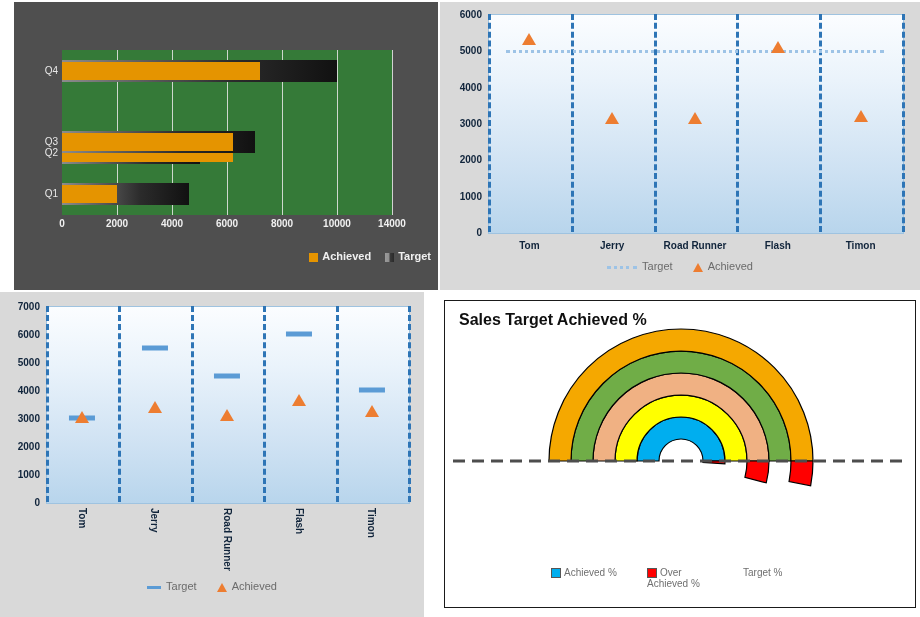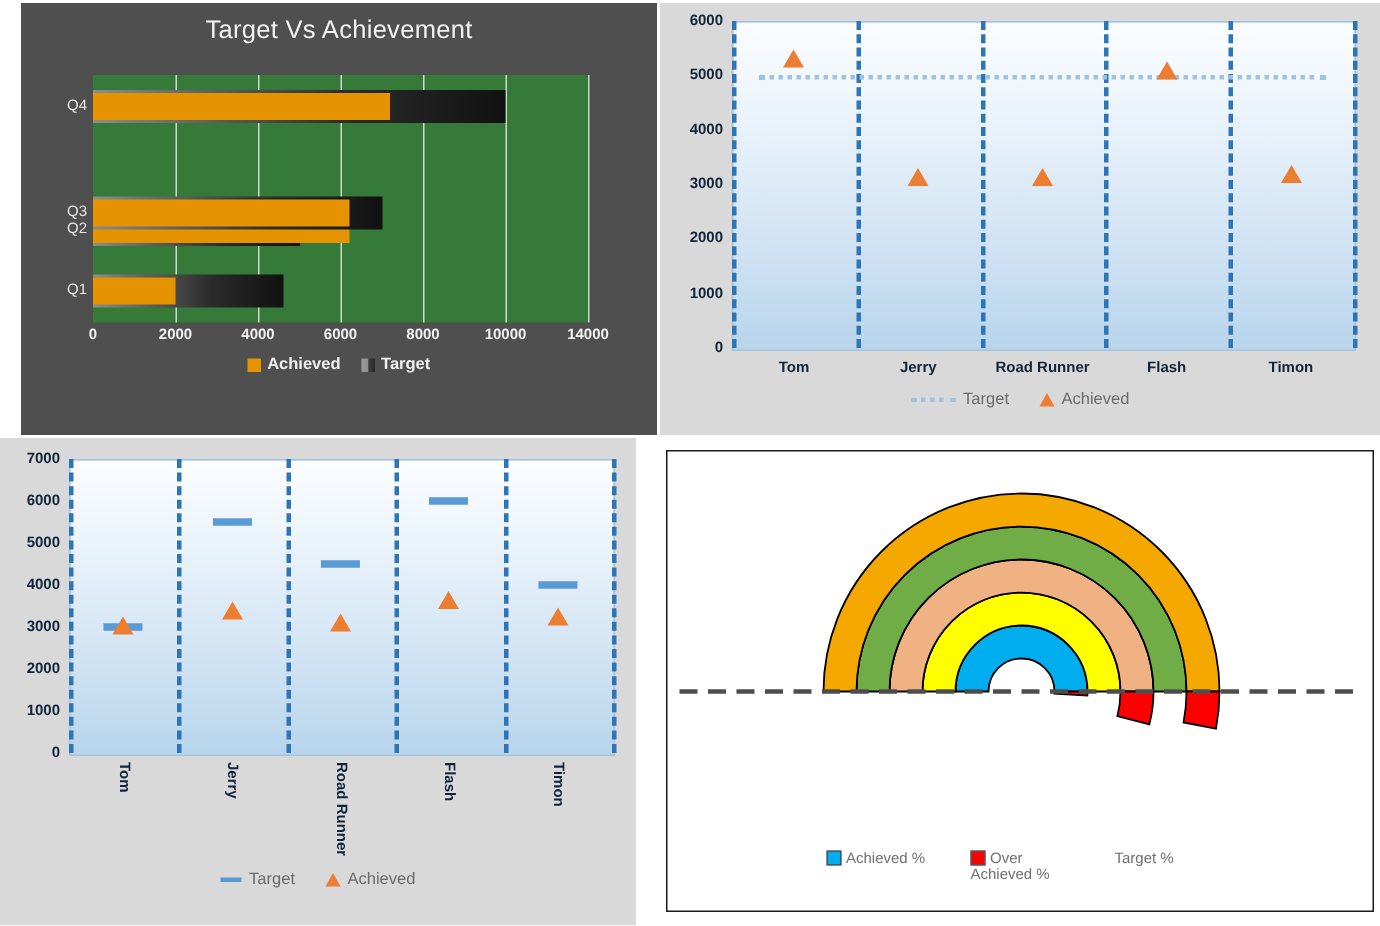--- a/index.html
+++ b/index.html
@@ -16,21 +16,21 @@
   #bar-plot{position:absolute;left:48px;top:48px;width:330px;height:165px;background:#357a38;}
   .bar-vgrid{position:absolute;top:0;width:1px;height:165px;background:#e9e9e9;opacity:.85;}
   .bar-row{position:absolute;left:0;height:26px;}
   .bar-cat{position:absolute;left:-44px;width:40px;text-align:right;color:#e8e8e8;
     font-size:10px;font-weight:normal;line-height:26px;}
   .bar-target{position:absolute;left:0;top:2px;height:22px;
     background:linear-gradient(to right,#8c8c8c 0%,#6f6f6f 18%,#2b2b2b 62%,#111 100%);}
   .bar-ach{position:absolute;left:0;top:4px;height:18px;background:#e59400;}
   .bar-xlab{position:absolute;top:216px;font-size:10px;color:#f0f0f0;font-weight:bold;
     transform:translateX(-50%);}
-  #bar-legend{position:absolute;left:0;top:235px;width:424px;text-align:center;font-size:0;}
+  #bar-legend{position:absolute;left:0;top:248px;width:424px;text-align:right;font-size:0;}
   #bar-legend .lg{display:inline-block;font-size:11px;color:#f0f0f0;font-weight:bold;margin:0 7px;}
   #bar-legend .sw{display:inline-block;width:9px;height:9px;vertical-align:middle;margin-right:4px;}
   .sw-ach{background:#e59400;}
   .sw-tgt{background:linear-gradient(to right,#9a9a9a 0%,#8f8f8f 45%,#3b3b3b 55%,#2a2a2a 100%);}
 
   
   .sc-panel{background:#d9d9d9;}
   .sc-plot{position:absolute;border:1px solid #9fc3e0;
     background:linear-gradient(to bottom,#fbfdff 0%,#eaf3fb 30%,#cfe2f3 70%,#b8d5ec 100%);}
   .sc-ylab{position:absolute;text-align:right;font-size:10px;font-weight:bold;color:#10243b;
@@ -61,21 +61,20 @@
   #gauge-legend .lg{display:inline-block;font-size:10px;color:#6f6f6f;margin:16px 14px;
     vertical-align:top;text-align:left;width:68px;}
   #gauge-legend .sw{display:inline-block;width:8px;height:8px;margin-right:3px;vertical-align:middle;}
 </style>
 </head>
 <body>
 
 <div class="dash">
 
   <div class="panel" id="panel-bar">
-    <div id="bar-title">Target Vs Achievement</div>
     <div id="bar-plot">
         <div class="bar-vgrid" style="left: 55px;"></div>
         <div class="bar-vgrid" style="left: 110px;"></div>
         <div class="bar-vgrid" style="left: 165px;"></div>
         <div class="bar-vgrid" style="left: 220px;"></div>
         <div class="bar-vgrid" style="left: 275px;"></div>
         <div class="bar-vgrid" style="left: 330px;"></div>
       </div>
     <div id="bar-layer">
         <div class="bar-xlab" style="left: 48px;">0</div>
@@ -170,20 +169,21 @@
         <div class="sc-cat sc2-cat" style="left: 82.2px; top: 216px; transform: translateX(-50%);">Tom</div>
         <div class="sc-cat sc2-cat" style="left: 154.6px; top: 216px; transform: translateX(-50%);">Jerry</div>
         <div class="sc-cat sc2-cat" style="left: 227px; top: 216px; transform: translateX(-50%);">Road Runner</div>
         <div class="sc-cat sc2-cat" style="left: 299.4px; top: 216px; transform: translateX(-50%);">Flash</div>
         <div class="sc-cat sc2-cat" style="left: 371.8px; top: 216px; transform: translateX(-50%);">Timon</div>
       </div>
     <div class="sc-legend" id="sc2-legend" style="left:0;top:288px;width:424px;"><span class="lg"><span style="display: inline-block; vertical-align: middle; margin-right: 5px; width: 14px; height: 3px; background: rgb(91, 155, 213);"></span><span>Target</span></span><span class="lg"><span style="display: inline-block; vertical-align: middle; margin-right: 5px; width: 0px; height: 0px; border-left: 5px solid transparent; border-right: 5px solid transparent; border-bottom: 9px solid rgb(237, 125, 49);"></span><span>Achieved</span></span></div>
   </div>
 
   <div class="panel" id="panel-gauge">
+    <div id="gauge-title">Sales Target Achieved %</div>
     <svg id="gauge-svg" width="472" height="308">
         <path d="M 192 160 A 44 44 0 0 1 280 160 L 258 160 A 22 22 0 0 0 214 160 Z" fill="#00AEEF" stroke="#000" stroke-width="1.2"></path>
         <path d="M 280 160 A 44 44 0 0 1 279.91317605084396 162.76278285928979 L 257.956588025422 161.3813914296449 A 22 22 0 0 0 258 160 Z" fill="#FF0000" stroke="#000" stroke-width="1.2"></path>
         <path d="M 170 160 A 66 66 0 0 1 302 159.99999999999997 L 280 160 A 44 44 0 0 0 192 160 Z" fill="#FFFF00" stroke="#000" stroke-width="1.2"></path>
         <path d="M 148 160 A 88 88 0 0 1 324 159.99999999999997 L 302 159.99999999999997 A 66 66 0 0 0 170 160 Z" fill="#F0B183" stroke="#000" stroke-width="1.2"></path>
         <path d="M 324 160 A 88 88 0 0 1 321.2353181793195 181.88471007050723 L 299.92648863448966 176.4135325528804 A 66 66 0 0 0 302 160 Z" fill="#FF0000" stroke="#000" stroke-width="1.2"></path>
         <path d="M 126 160 A 110 110 0 0 1 346 159.99999999999997 L 324 159.99999999999997 A 88 88 0 0 0 148 160 Z" fill="#70AD47" stroke="#000" stroke-width="1.2"></path>
         <path d="M 104 160.00000000000003 A 132 132 0 0 1 368 159.99999999999997 L 346 159.99999999999997 A 110 110 0 0 0 126 160 Z" fill="#F5A800" stroke="#000" stroke-width="1.2"></path>
         <path d="M 368 160 A 132 132 0 0 1 365.6619170961869 184.73433352531566 L 344.05159758015577 180.6119446044297 A 110 110 0 0 0 346 160 Z" fill="#FF0000" stroke="#000" stroke-width="1.2"></path>
         <line x1="8" y1="160" x2="464" y2="160" stroke="#4d4d4d" stroke-width="3" stroke-dasharray="12 7"></line>

